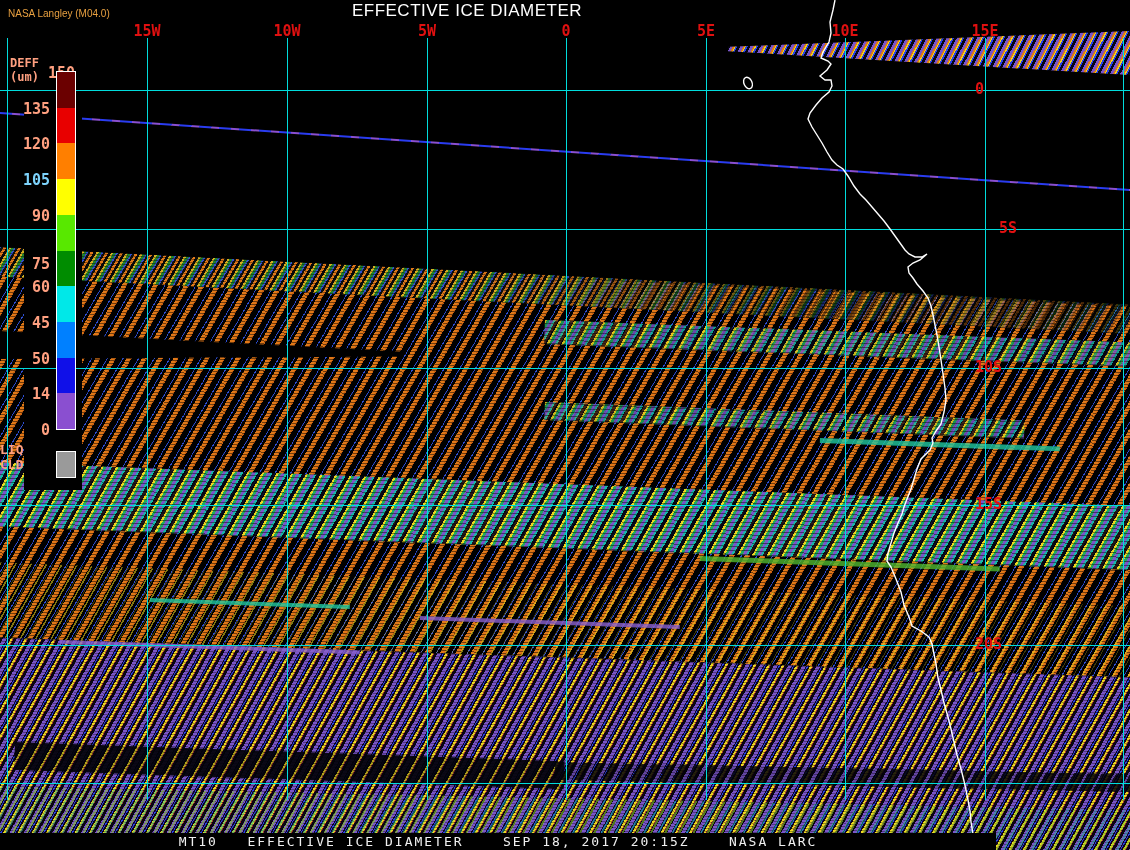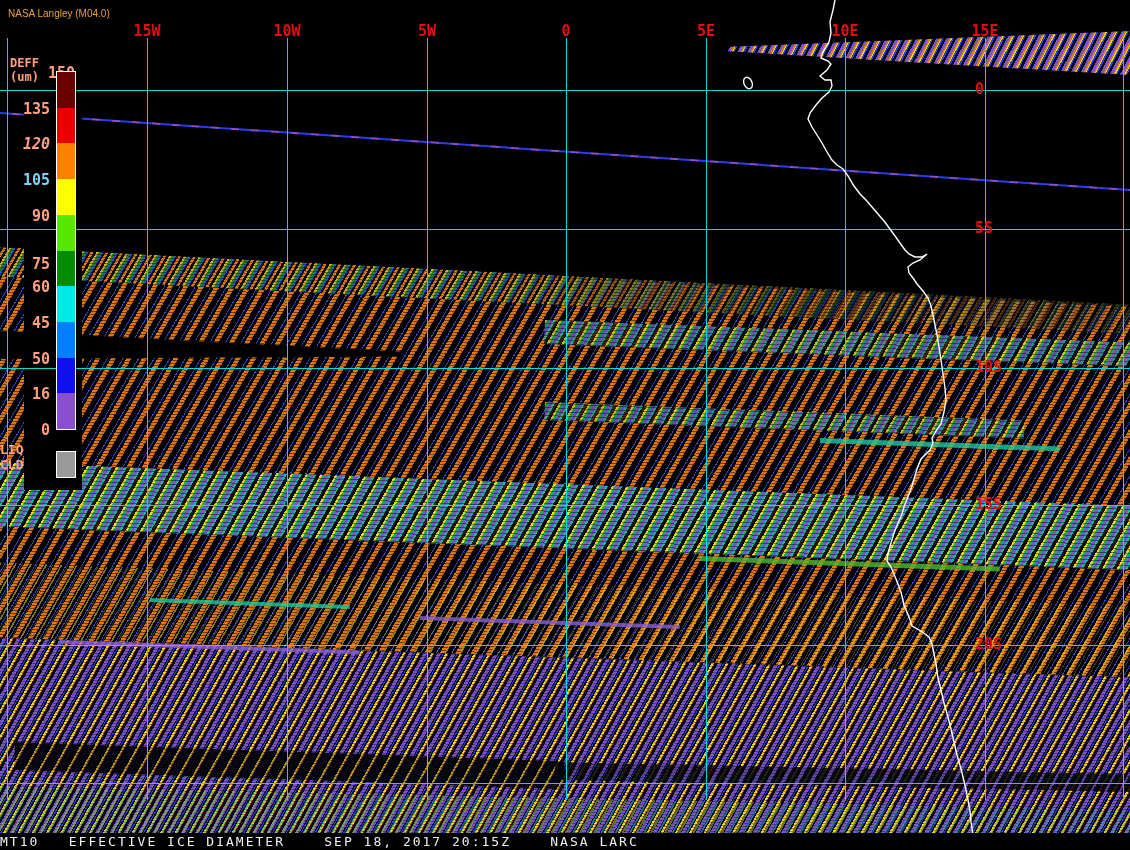--- a/index.html
+++ b/index.html
@@ -44,22 +44,22 @@
            font:bold 15px "DejaVu Sans Mono",monospace;}
   #cb-bar{position:absolute;left:56px;top:71px;width:18px;height:357px;border:1px solid #fff;
           display:flex;flex-direction:column;}
   .cb-seg{width:100%;flex:1 1 auto;}
   .liq-line{position:absolute;left:0;width:50px;text-align:left;
             font:bold 13px "DejaVu Sans Mono",monospace;}
   #liq-box{position:absolute;left:56px;top:451px;width:18px;height:25px;border:1px solid #fff;}
   
   #coast-svg{position:absolute;left:0;top:0;z-index:5;}
   
-  #footer-bar{position:absolute;left:0;top:833px;width:1130px;height:17px;background:#000;z-index:8;
-              display:flex;align-items:center;justify-content:flex-start;text-decoration:underline;}
+  #footer-bar{position:absolute;left:0;top:833px;width:996px;height:17px;background:#000;z-index:8;
+              display:flex;align-items:center;justify-content:center;text-decoration:underline;}
   #footer-text{font:13px "DejaVu Sans Mono",monospace;letter-spacing:2px;white-space:pre;color:#f0f0f0;}
 </style>
 </head>
 <body>
 
 <div id="screen">
 
   <div id="swath-layer">
       <div class="swath tex-trackline" style="left: 0px; top: 112px; width: 1140px; height: 2px; transform: rotate(3.9deg);"></div>
       <div class="swath tex-wedge" style="left: 728px; top: 31px; width: 402px; height: 44px; clip-path: polygon(0% 36%, 100% 0%, 100% 100%, 0% 46%);"></div>
@@ -98,46 +98,46 @@
       <div class="h-line" style="left: 0px; top: 645px; width: 1130px; background: rgb(0, 220, 220);"></div>
       <div class="h-line" style="left: 0px; top: 783px; width: 1130px; background: rgb(0, 220, 220);"></div>
       <div class="lon-label" style="left: 117px; color: rgb(224, 16, 16);">15W</div>
       <div class="lon-label" style="left: 257px; color: rgb(224, 16, 16);">10W</div>
       <div class="lon-label" style="left: 397px; color: rgb(224, 16, 16);">5W</div>
       <div class="lon-label" style="left: 536px; color: rgb(224, 16, 16);">0</div>
       <div class="lon-label" style="left: 676px; color: rgb(224, 16, 16);">5E</div>
       <div class="lon-label" style="left: 815px; color: rgb(224, 16, 16);">10E</div>
       <div class="lon-label" style="left: 955px; color: rgb(224, 16, 16);">15E</div>
       <div class="lat-label" style="top: 80px; color: rgb(224, 16, 16);">0</div>
-      <div class="lat-label" style="top: 219px; color: rgb(224, 16, 16);">5S</div>
+      <div class="lat-label" style="top: 219px; color: rgb(224, 16, 16); margin-left: 24px;">5S</div>
       <div class="lat-label" style="top: 358px; color: rgb(224, 16, 16);">10S</div>
       <div class="lat-label" style="top: 495px; color: rgb(224, 16, 16);">15S</div>
       <div class="lat-label" style="top: 635px; color: rgb(224, 16, 16);">20S</div>
     </div>
 
   <div id="cb-backing"></div>
 
   <svg id="coast-svg" width="1130" height="850">
       <polyline points="835,0 833,10 830,22 831,33 829,42 823,52 821,58 828,61 831,64 827,70 820,76 825,80 831,80 832,86 829,92 822,98 816,105 810,113 808,119 812,127 817,135 822,143 827,152 832,160 837,165 843,169 848,176 854,186 860,194 866,200 872,207 878,214 884,221 890,229 895,236 900,243 905,250 909,254 915,257 922,257 927,254 920,260 913,263 908,267 909,273 913,278 917,284 923,291 928,298 931,306 933,315 935,325 937,335 939,347 941,360 943,374 945,388 946,400 944,412 941,424 936,431 932,438 933,443 930,450 921,459 917,469 914,479 911,489 907,499 904,507 902,514 898,523 894,533 891,543 888,553 887,561 891,567 896,579 901,592 904,605 909,617 912,626 921,631 929,637 932,644 934,654 936,664 938,678 941,690 944,703 948,717 951,729 954,742 957,755 961,769 964,781 966,790 968,800 970,811 971,822 973,834 973,844" fill="none" stroke="#ffffff" stroke-width="1.4"></polyline>
       <ellipse cx="748" cy="83" rx="4" ry="6" transform="rotate(-25 748 83)" fill="#000" stroke="#ffffff" stroke-width="1.4"></ellipse>
     </svg>
 
   <div id="colorbar">
     <div id="cb-title" style="color: rgb(255, 160, 128);">DEFF (um)</div>
     <div id="cb-ticks">
         <div class="cb-tick" style="top: 64px; color: rgb(255, 160, 128); margin-left: 25px;">150</div>
         <div class="cb-tick" style="top: 99.7px; color: rgb(255, 160, 128);">135</div>
-        <div class="cb-tick" style="top: 135.4px; color: rgb(255, 160, 128); font-style: italic;">120</div>
+        <div class="cb-tick" style="top: 135.4px; color: rgb(255, 160, 128);">120</div>
         <div class="cb-tick" style="top: 171.1px; color: #7dd3fc;">105</div>
         <div class="cb-tick" style="top: 206.8px; color: rgb(255, 160, 128);">90</div>
         <div class="cb-tick" style="top: 242.5px; color: rgb(255, 160, 128); margin-top: 12px;">75</div>
         <div class="cb-tick" style="top: 278.2px; color: rgb(255, 160, 128);">60</div>
         <div class="cb-tick" style="top: 313.9px; color: rgb(255, 160, 128);">45</div>
         <div class="cb-tick" style="top: 349.6px; color: rgb(255, 160, 128);">50</div>
-        <div class="cb-tick" style="top: 385.3px; color: rgb(255, 160, 128);">16</div>
+        <div class="cb-tick" style="top: 385.3px; color: rgb(255, 160, 128);">14</div>
         <div class="cb-tick" style="top: 421px; color: rgb(255, 160, 128);">0</div>
       </div>
     <div id="cb-bar">
         <div class="cb-seg" style="background: rgb(107, 0, 0);"></div>
         <div class="cb-seg" style="background: rgb(232, 0, 0);"></div>
         <div class="cb-seg" style="background: rgb(255, 127, 0);"></div>
         <div class="cb-seg" style="background: rgb(255, 255, 0);"></div>
         <div class="cb-seg" style="background: rgb(88, 232, 0);"></div>
         <div class="cb-seg" style="background: rgb(0, 140, 0);"></div>
         <div class="cb-seg" style="background: rgb(0, 232, 232);"></div>
@@ -145,19 +145,20 @@
         <div class="cb-seg" style="background: rgb(16, 16, 232);"></div>
         <div class="cb-seg" style="background: rgb(138, 79, 208);"></div>
       </div>
     <div class="liq-line" style="top: 442px; color: rgb(255, 160, 128);">LIQ</div>
     <div class="liq-line" style="top: 457px; color: rgb(255, 160, 128);">CLD</div>
     <div id="liq-box" style="background: rgb(154, 154, 154);"></div>
   </div>
 
   <div id="credit" style="color: rgb(232, 160, 64);">NASA Langley (M04.0)</div>
   <div id="title-block">
+    <div id="main-title">EFFECTIVE ICE DIAMETER</div>
   </div>
 
   <div id="footer-bar">
     <span id="footer-text">MT10   EFFECTIVE ICE DIAMETER    SEP 18, 2017 20:15Z    NASA LARC</span>
   </div>
 
 </div>
 
 </body></html>

